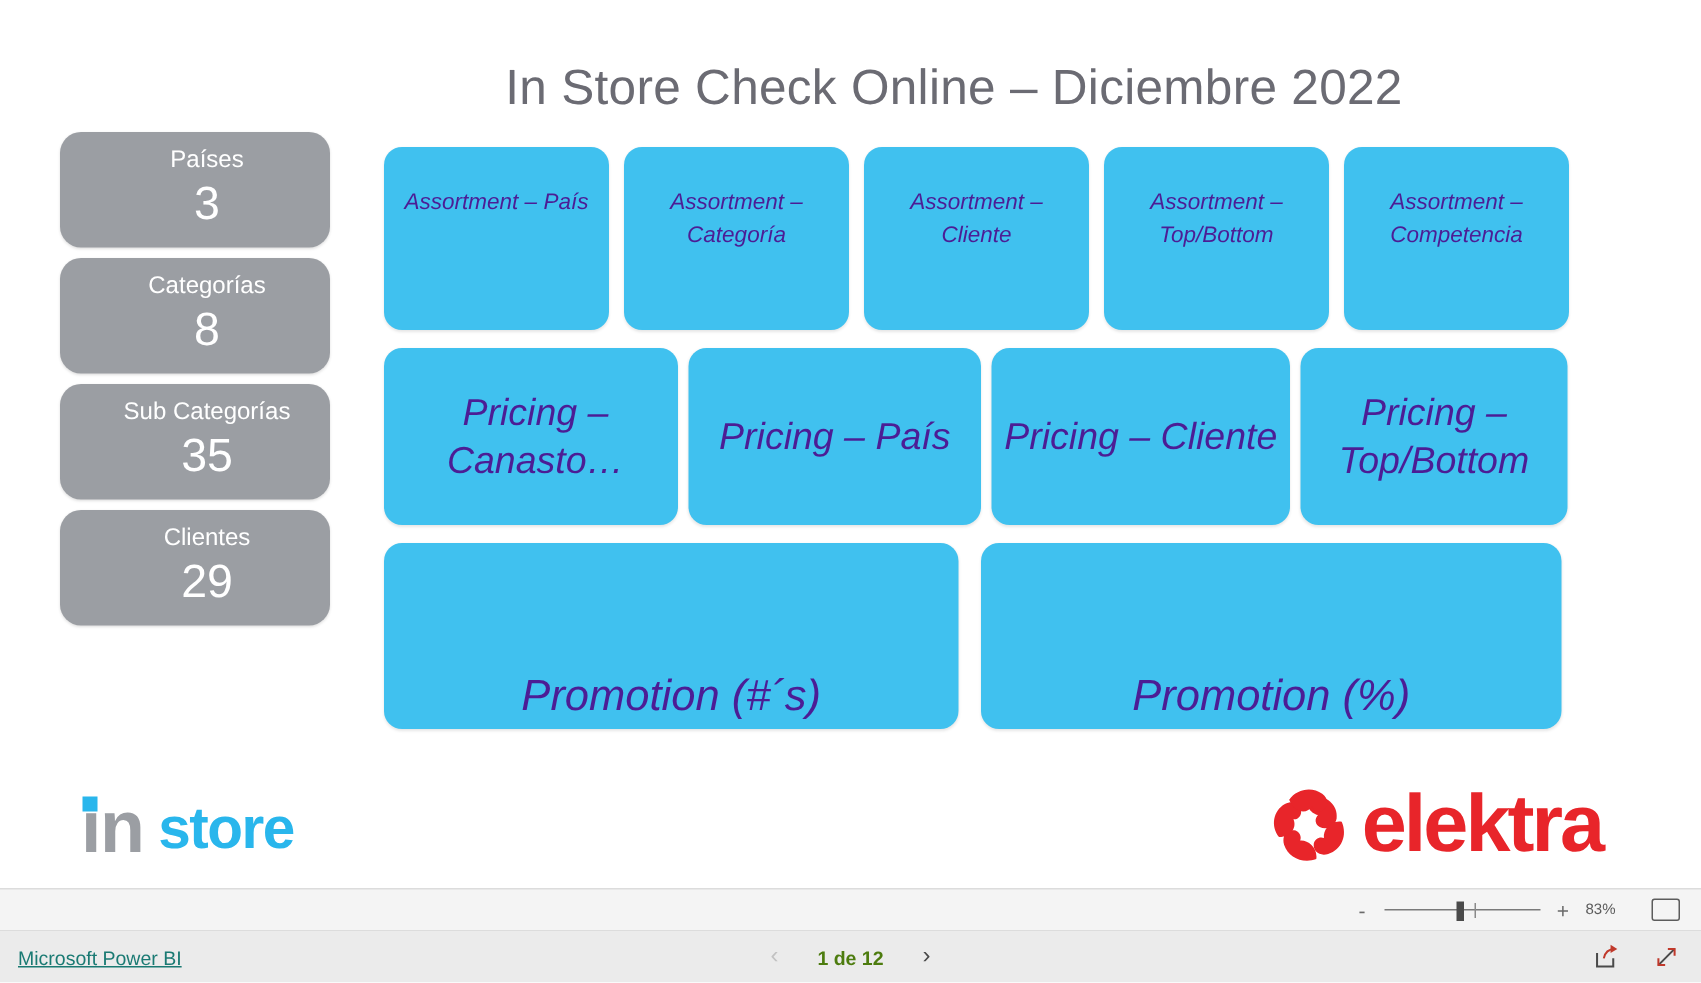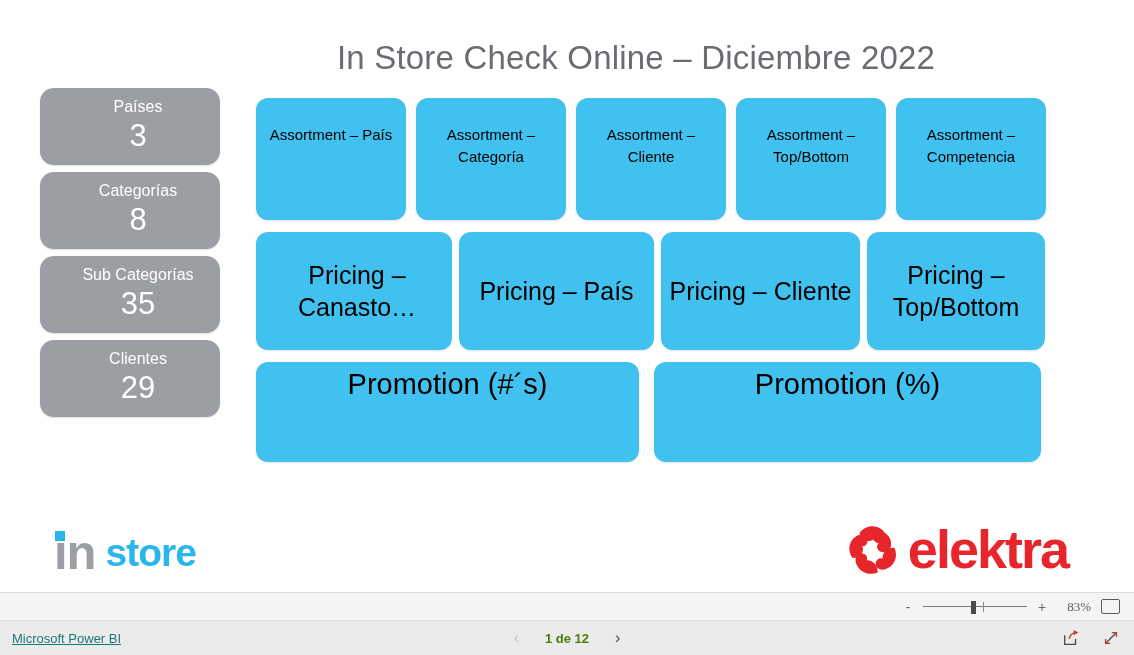--- a/index.html
+++ b/index.html
@@ -87,26 +87,27 @@
     width: 790px;
   }
   .tile-row { display: flex; }
   #row-assortment { gap: 10px; margin-bottom: 12px; }
   #row-pricing    { gap: 7px;  margin-bottom: 12px; }
   #row-promotion  { gap: 15px; }
 
   .tile {
     background: #40c1ef;
     border-radius: 12px;
-    color: #000000;
+    color: #4c1d95;
     display: flex;
     justify-content: center;
     cursor: pointer;
     overflow: hidden;
     box-shadow: 0 1px 2px rgba(0,0,0,0.10);
+    font-style: italic;
   }
 
   
   .tile-assortment {
     height: 122px;
     flex: 1 1 0;
     align-items: flex-start;
     padding: 26px 8px 8px 8px;
   }
   .tile-assortment .tile-label {
@@ -126,22 +127,22 @@
     line-height: 32px;
     text-align: center;
   }
   #tile-pricing-canasto    { width: 196px; padding-left: 12px; }
   #tile-pricing-pais       { width: 195px; }
   #tile-pricing-cliente    { width: 199px; }
   #tile-pricing-topbottom  { width: 178px; }
 
   
   .tile-promotion {
-    height: 100px;
-    align-items: flex-start;
+    height: 124px;
+    align-items: flex-end;
     padding: 4px 6px;
   }
   .tile-promotion .tile-label {
     font-size: 29px;
     line-height: 36px;
     text-align: center;
   }
   #tile-promotion-nums { width: 383px; }
   #tile-promotion-pct  { width: 387px; }
 
@@ -237,25 +238,24 @@
     width: 5px; height: 13px;
     background: #4a4a4a;
   }
   #zoom-tick {
     position: absolute;
     left: 60px; top: 2px;
     width: 1px; height: 10px;
     background: #8a8a8a;
   }
   #zoom-percent {
-    font-size: 13px;
+    font-size: 10px;
     color: #5c5c5c;
     min-width: 34px;
-    text-align: right;
-    font-family: Liberation Serif, serif;
+    text-align: left;
   }
   #fit-icon {
     width: 19px; height: 15px;
     border: 1.4px solid #5c5c5c;
     border-radius: 2px;
     position: relative;
     cursor: pointer;
   }
   #fit-icon::before, #fit-icon::after {
     content: "";

